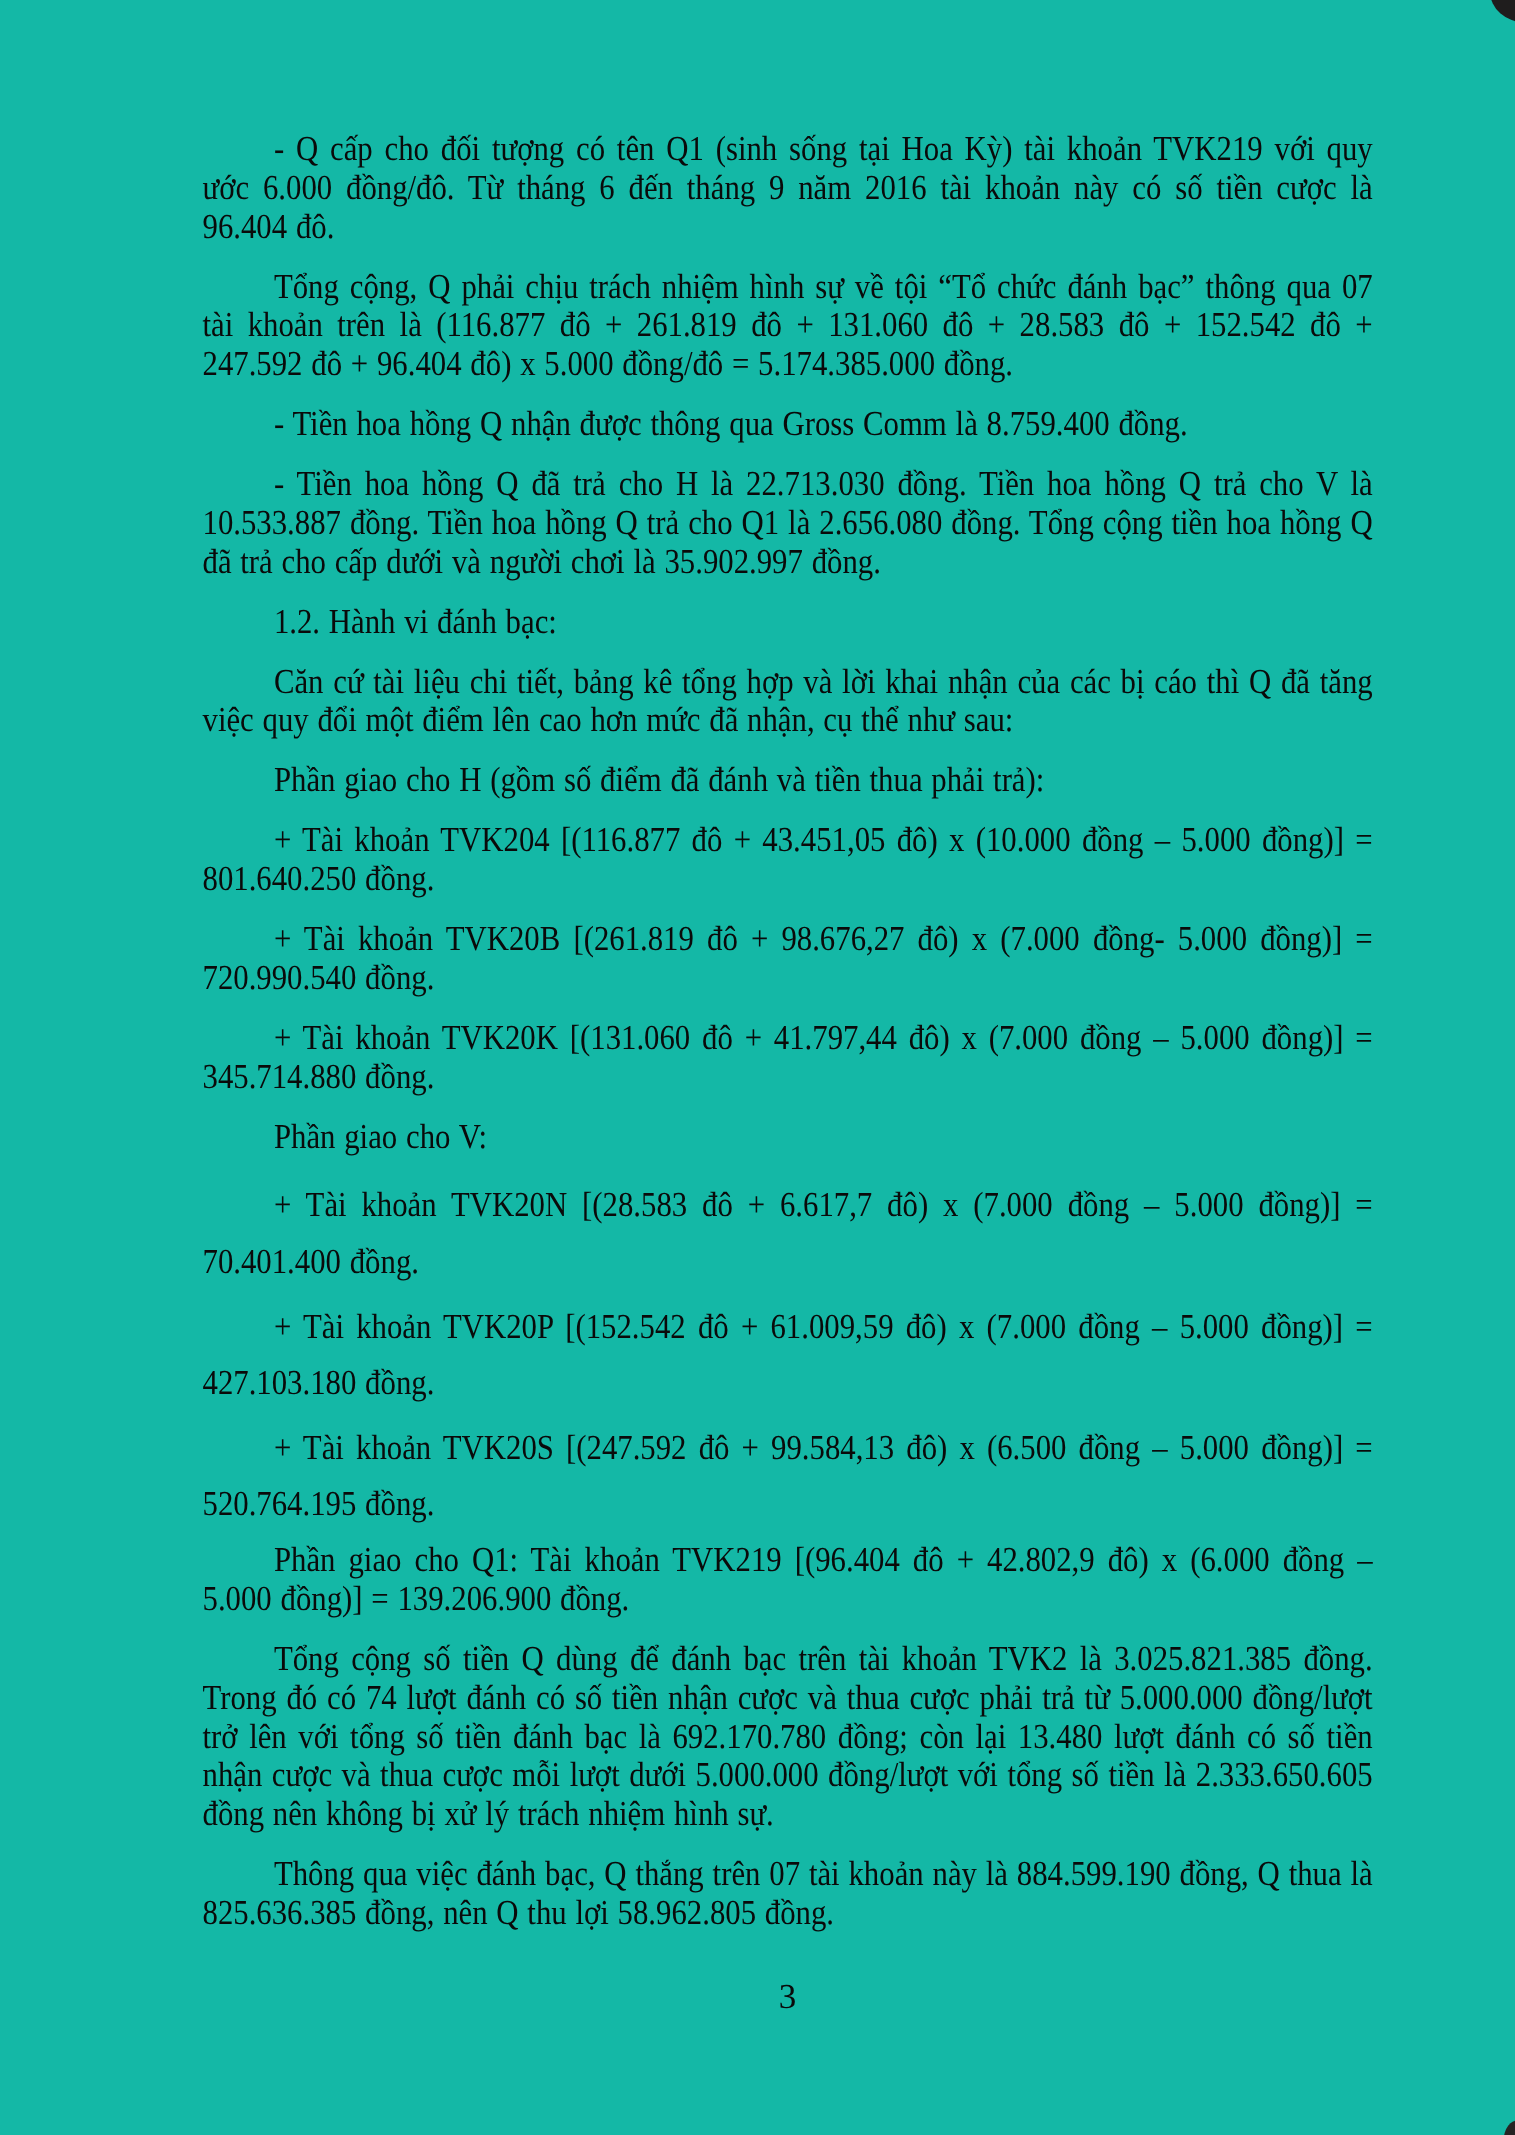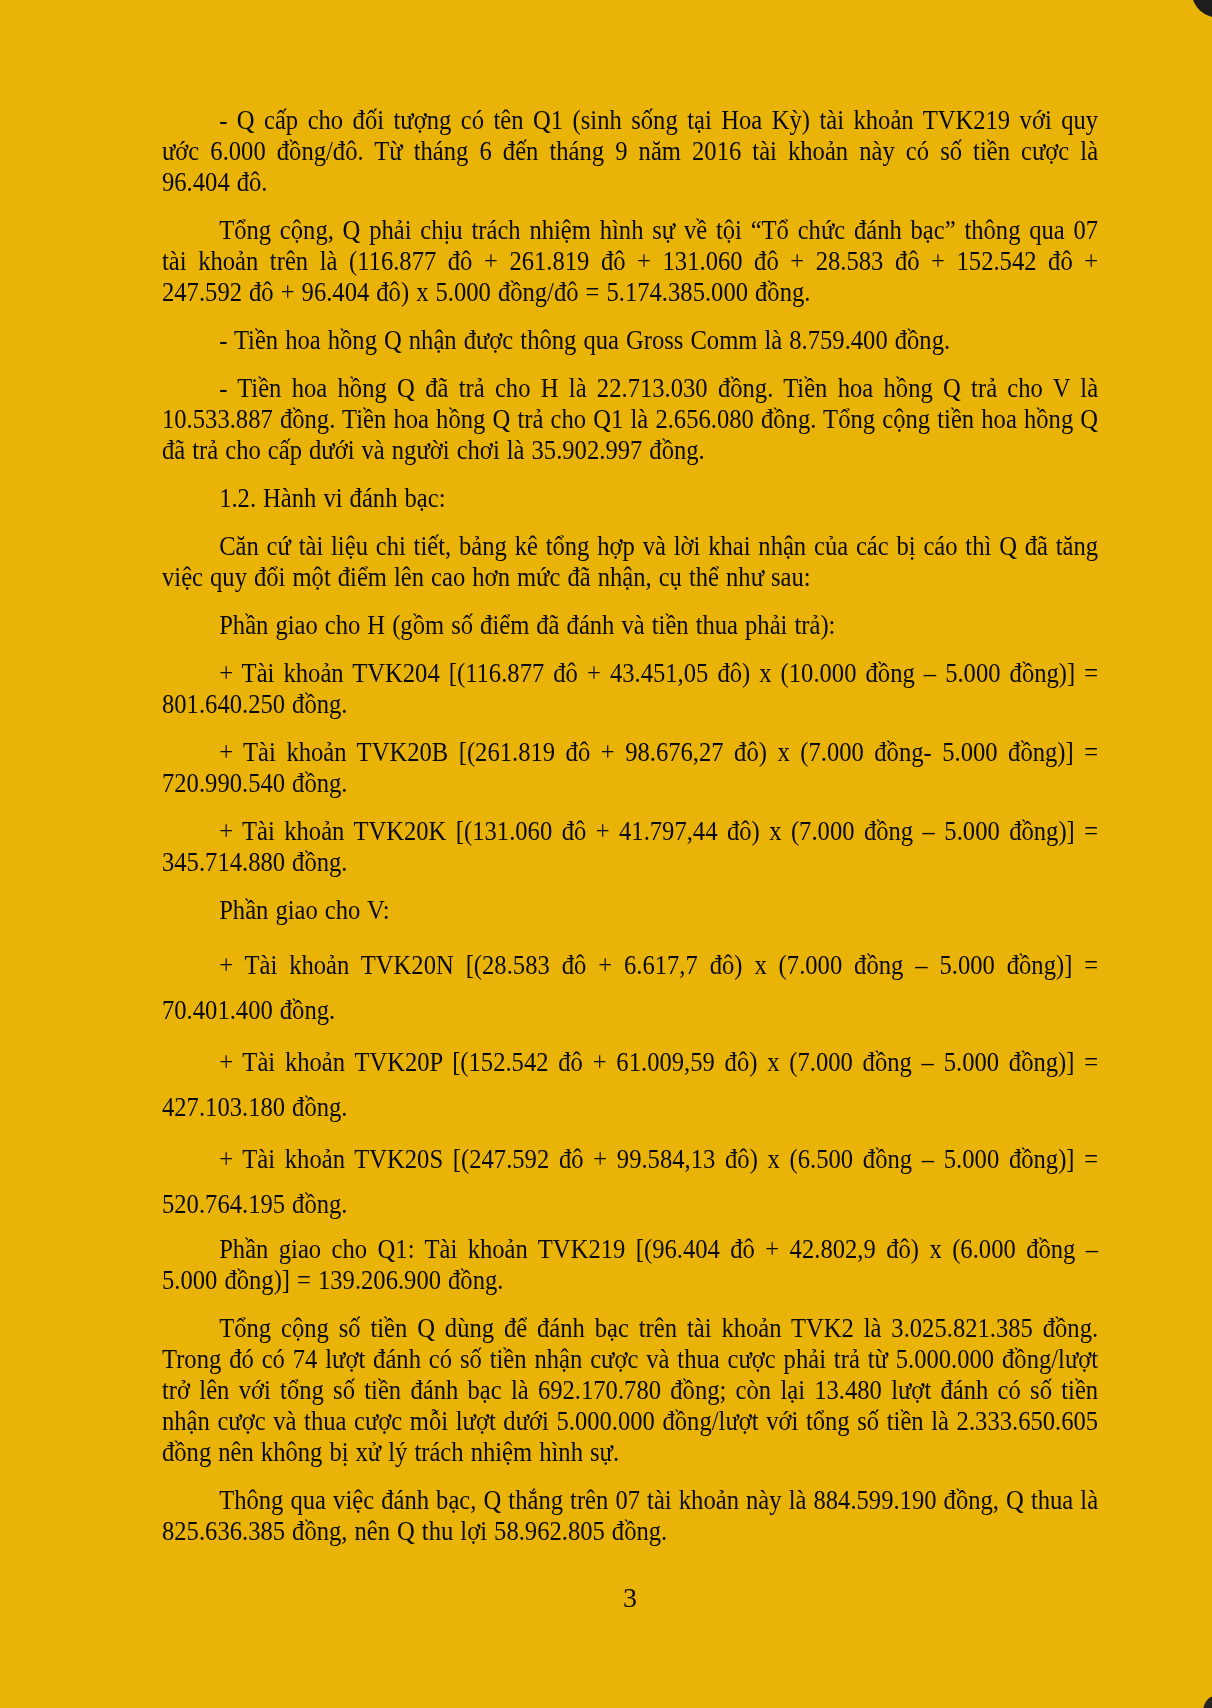--- a/index.html
+++ b/index.html
@@ -4,21 +4,21 @@
 <style>
   html, body {
     margin: 0;
     padding: 0;
     background: #ffffff;
   }
   .page {
     position: relative;
     width: 1212px;
     height: 1708px;
-    background: #eab308;
+    background: #14b8a6;
     overflow: hidden;
     font-family: "Liberation Serif", "DejaVu Serif", serif;
     color: #0a0a0a;
   }
   .content {
     position: absolute;
     left: 162px;
     top: 104px;
     width: 1065px;
     transform: scaleX(0.879);

